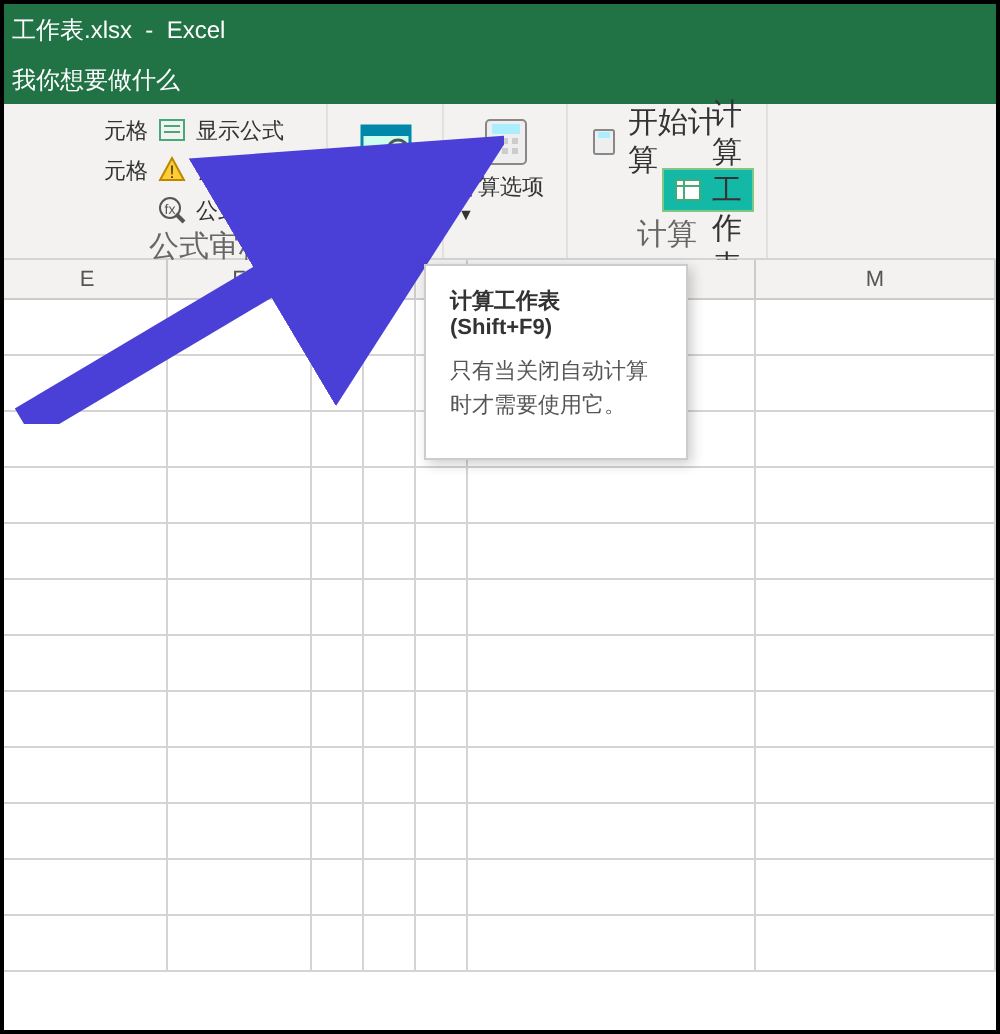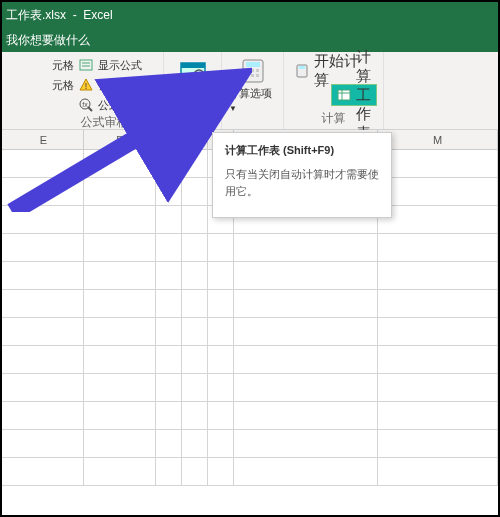--- a/index.html
+++ b/index.html
@@ -3,38 +3,38 @@
   <meta charset="utf-8">
   <style>
     * { margin: 0; padding: 0; box-sizing: border-box; font-family: "Microsoft YaHei", "Segoe UI", sans-serif; }
     body { width: 500px; height: 517px; overflow: hidden; background: #fff; border: 2px solid #000; position: relative; }
     
     .titlebar { background: #217346; color: #fff; height: 26px; display: flex; align-items: center; padding-left: 4px; font-size: 12px; }
     .tellme { background: #217346; color: #fff; height: 24px; display: flex; align-items: center; padding-left: 4px; font-size: 12px; }
     
     .ribbon { background: #f3f2f1; height: 78px; border-bottom: 1px solid #d4d4d4; display: flex; position: relative; }
     .ribbon-group { display: flex; flex-direction: column; justify-content: space-between; border-right: 1px solid #e1e1e1; padding: 2px 6px 0; height: 100%; position: relative; }
-    .ribbon-group-label { font-size: 12px; color: #666; text-align: center; padding-bottom: 2px; }
+    .ribbon-group-label { font-size: 15px; color: #666; text-align: center; padding-bottom: 2px; }
     
     .group-audit { width: 118px; margin-left: 44px; }
     .audit-rows { display: flex; flex-direction: column; gap: 2px; padding-top: 2px; }
     .audit-row { display: flex; align-items: center; gap: 4px; font-size: 11px; color: #333; height: 18px; cursor: pointer; }
     .mini-icon { width: 16px; height: 16px; display: flex; align-items: center; justify-content: center; font-size: 11px; }
     
     .group-watch { width: 58px; }
     .group-calcopt { width: 62px; }
     .large-btn { display: flex; flex-direction: column; align-items: center; justify-content: flex-start; padding-top: 4px; gap: 2px; font-size: 11px; color: #333; cursor: pointer; height: 58px; }
     .large-icon { width: 32px; height: 28px; display: flex; align-items: center; justify-content: center; }
     
     .group-calc { width: 100px; }
     .calc-rows { display: flex; flex-direction: column; gap: 2px; padding-top: 6px; }
     .calc-row { display: flex; align-items: center; gap: 4px; font-size: 15px; color: #333; height: 22px; padding: 2px 4px; cursor: pointer; }
     .calc-row.highlighted { background: #14b8a6; border: 1px solid #81c784; margin-left: 41px; }
     
-    .tooltip { position: absolute; top: 130px; left: 210px; background: #fff; border: 1px solid #ccc; box-shadow: 2px 2px 6px rgba(0,0,0,0.2); padding: 10px 12px; width: 180px; font-size: 11px; color: #555; z-index: 10; }
+    .tooltip { position: absolute; top: 130px; left: 210px; background: #fff; border: 1px solid #ccc; box-shadow: 2px 2px 6px rgba(0,0,0,0.2); padding: 10px 12px; width: 132px; font-size: 11px; color: #555; z-index: 10; }
     .tooltip-title { font-weight: bold; color: #333; margin-bottom: 8px; font-size: 11px; }
     .tooltip-para { margin-bottom: 8px; line-height: 1.5; }
     
     .sheet-area { position: absolute; top: 128px; left: 0; right: 0; bottom: 0; overflow: hidden; }
     .col-headers { display: flex; background: #f3f2f1; border-bottom: 1px solid #ccc; height: 20px; position: relative; }
     .col-header { border-right: 1px solid #ccc; text-align: center; font-size: 11px; color: #555; line-height: 20px; flex-shrink: 0; cursor: pointer; }
     .grid-rows { }
     .grid-row { display: flex; height: 28px; border-bottom: 1px solid #d4d4d4; }
     .cell { border-right: 1px solid #d4d4d4; flex-shrink: 0; cursor: cell; }
     

